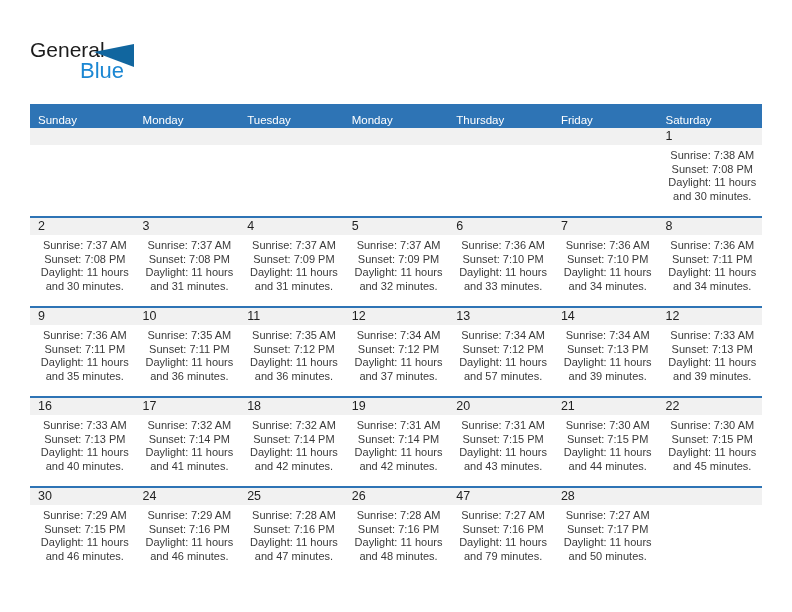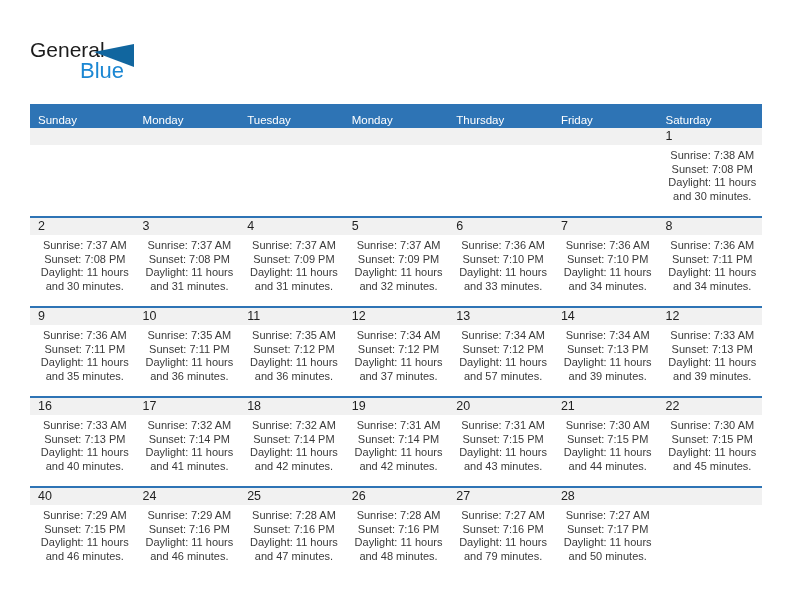--- a/index.html
+++ b/index.html
@@ -317,21 +317,21 @@
             <div class="cell-lines">
               <div class="cell-line">Sunrise: 7:30 AM</div>
               <div class="cell-line">Sunset: 7:15 PM</div>
               <div class="cell-line">Daylight: 11 hours</div>
               <div class="cell-line">and 45 minutes.</div>
             </div>
           </div>
         </div>
         <div class="week-row">
           <div class="day-cell">
-            <div class="day-num">40</div>
+            <div class="day-num">30</div>
             <div class="cell-lines">
               <div class="cell-line">Sunrise: 7:29 AM</div>
               <div class="cell-line">Sunset: 7:15 PM</div>
               <div class="cell-line">Daylight: 11 hours</div>
               <div class="cell-line">and 46 minutes.</div>
             </div>
           </div>
           <div class="day-cell">
             <div class="day-num">24</div>
             <div class="cell-lines">
@@ -353,21 +353,21 @@
           <div class="day-cell">
             <div class="day-num">26</div>
             <div class="cell-lines">
               <div class="cell-line">Sunrise: 7:28 AM</div>
               <div class="cell-line">Sunset: 7:16 PM</div>
               <div class="cell-line">Daylight: 11 hours</div>
               <div class="cell-line">and 48 minutes.</div>
             </div>
           </div>
           <div class="day-cell">
-            <div class="day-num">27</div>
+            <div class="day-num">47</div>
             <div class="cell-lines">
               <div class="cell-line">Sunrise: 7:27 AM</div>
               <div class="cell-line">Sunset: 7:16 PM</div>
               <div class="cell-line">Daylight: 11 hours</div>
               <div class="cell-line">and 79 minutes.</div>
             </div>
           </div>
           <div class="day-cell">
             <div class="day-num">28</div>
             <div class="cell-lines">

